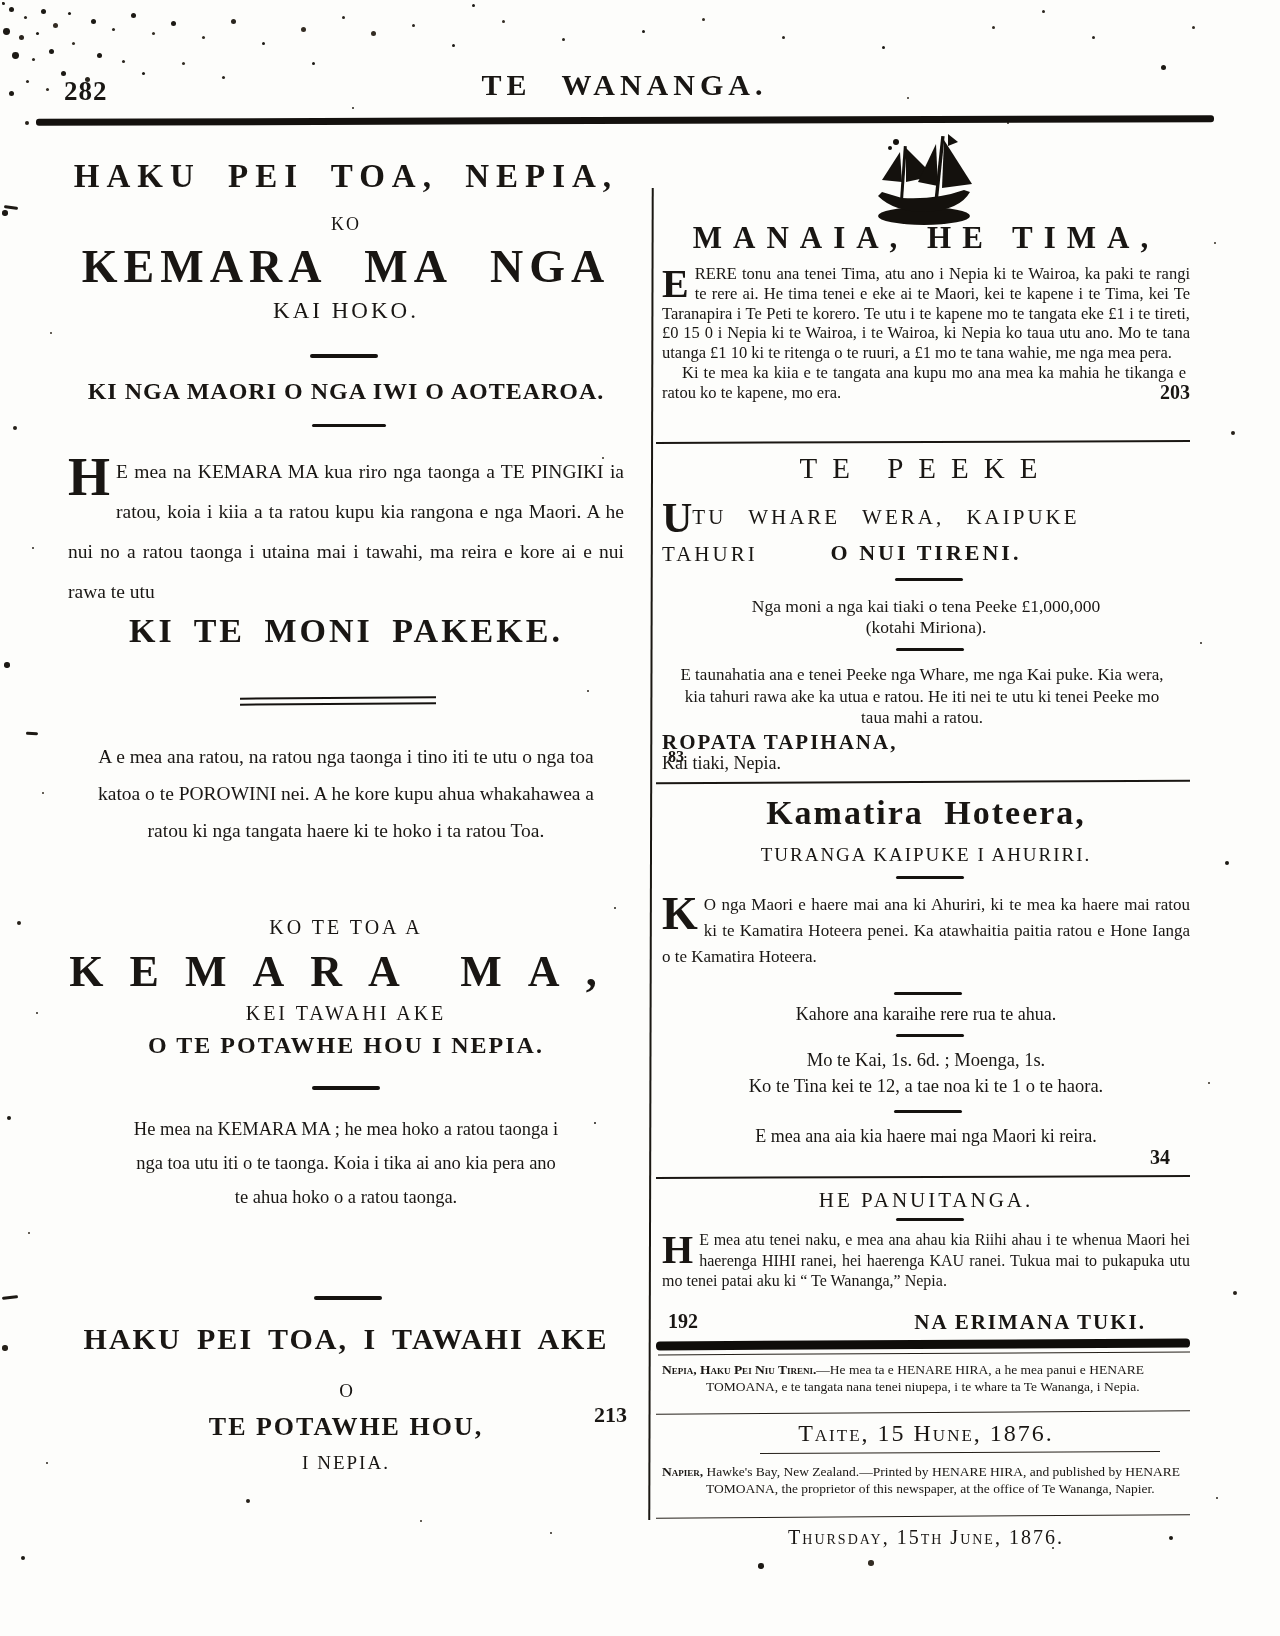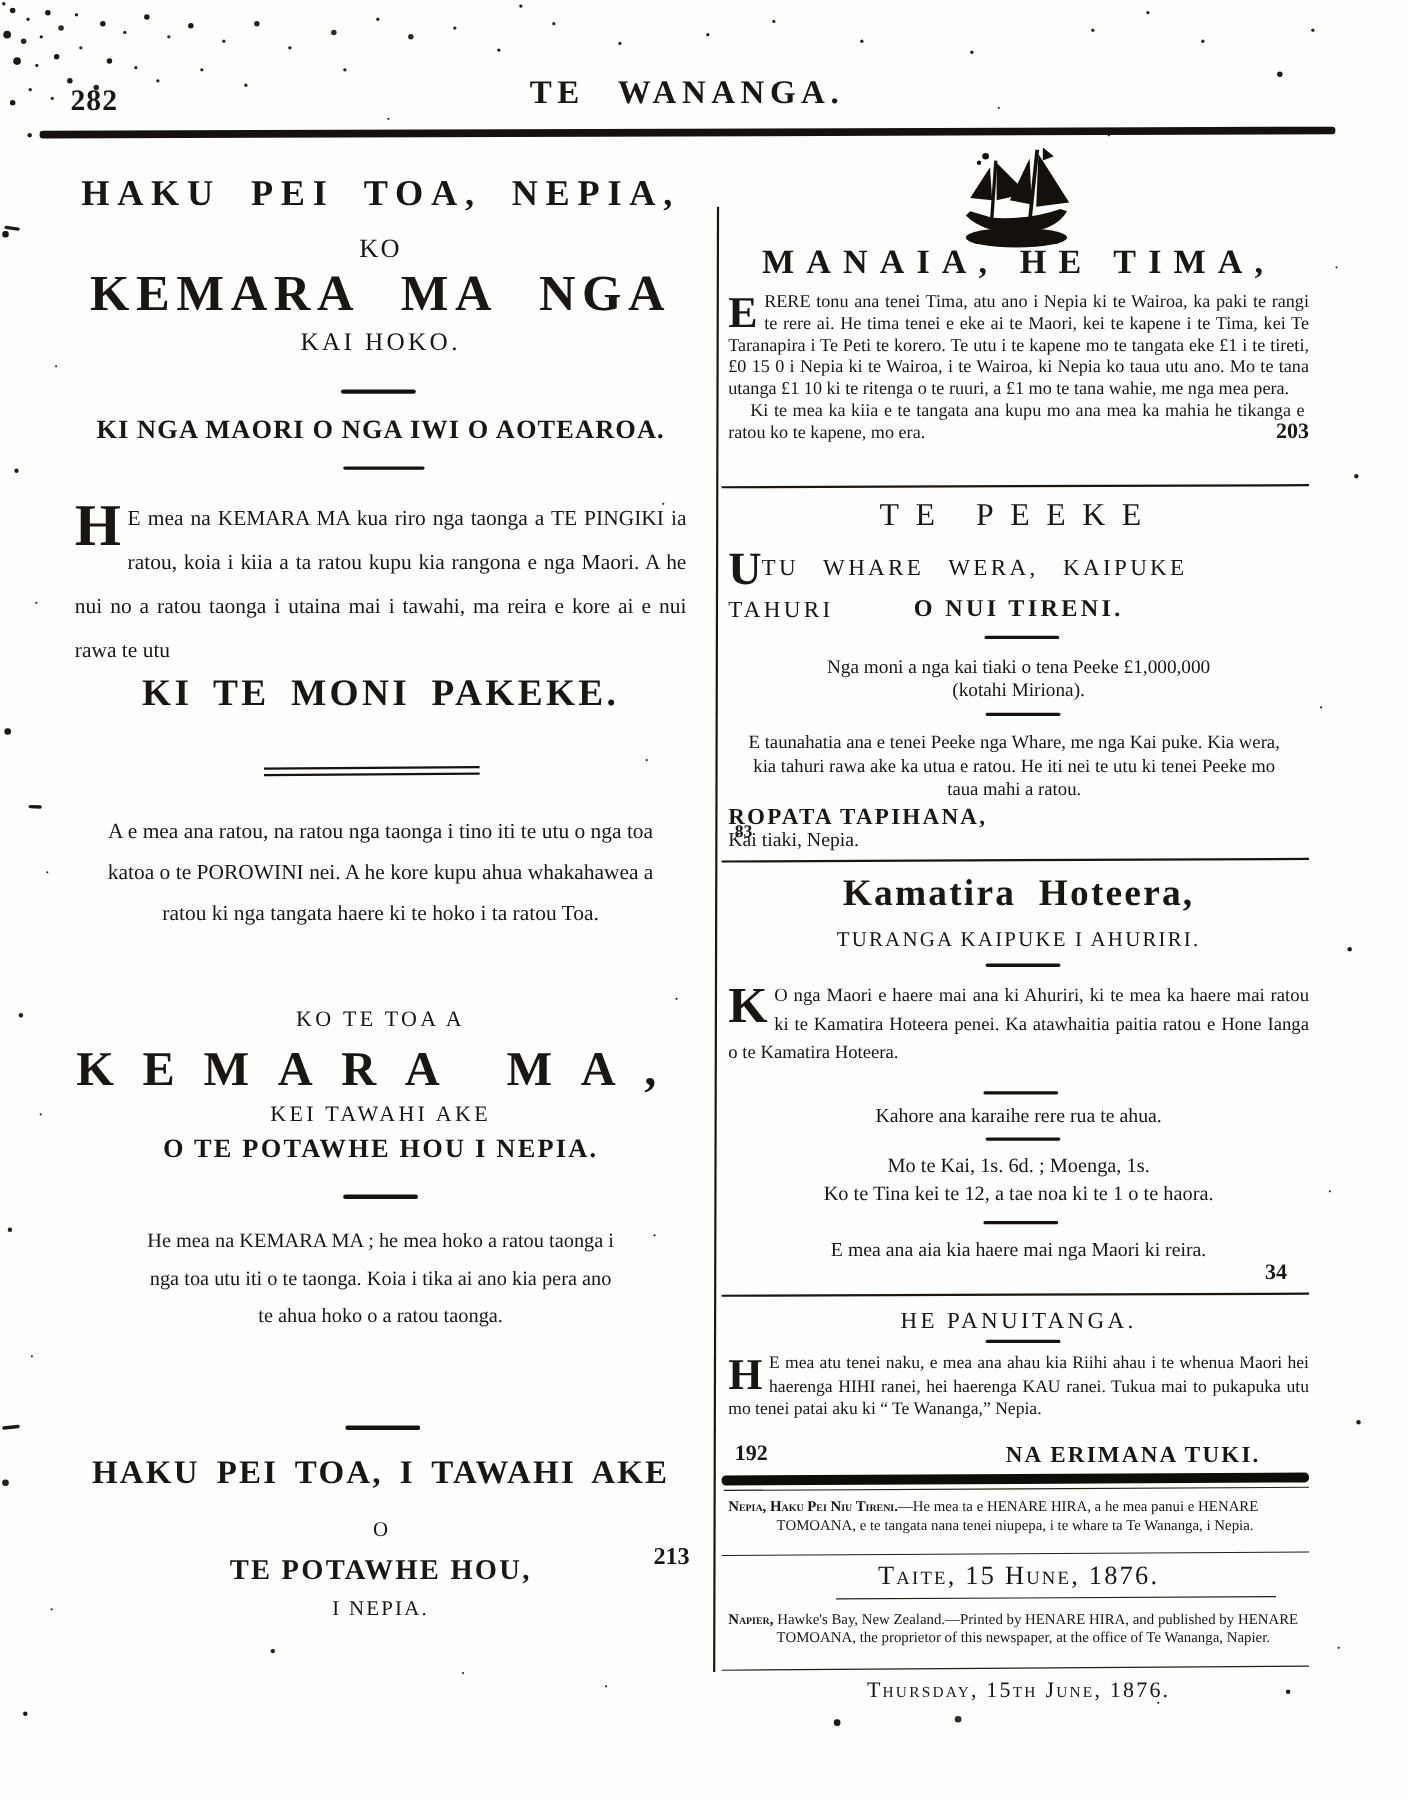--- a/index.html
+++ b/index.html
@@ -76,21 +76,21 @@
 
   <div class="abs pagenum" style="left:64px;top:76px">282</div>
   <div class="abs ctr" style="left:0;top:68px;width:1280px;padding-right:31px;box-sizing:border-box">
     <h1 class="masthead">TE WANANGA.</h1>
   </div>
   <div class="abs head-rule" style="left:36px;top:117px;width:1178px"></div>
 
   <div class="abs col-divider" style="left:650px;top:188px;height:1332px;transform:rotate(0.15deg)"></div>
 
   <div class="abs lcol ctr h-big" style="top:158px">HAKU PEI TOA, NEPIA,</div>
-  <div class="abs lcol ctr" style="top:214px;font-size:24px;letter-spacing:2px">KO</div>
+  <div class="abs lcol ctr" style="top:214px;font-size:18px;letter-spacing:2px">KO</div>
   <div class="abs lcol ctr h-huge" style="top:240px">KEMARA MA NGA</div>
   <div class="abs lcol ctr" style="top:298px;font-size:23px;letter-spacing:3px">KAI HOKO.</div>
   <div class="abs rule-short" style="left:310px;top:354px"></div>
   <div class="abs lcol ctr" style="top:378px;font-size:24px;font-weight:bold;letter-spacing:1px">KI NGA MAORI O NGA IWI O AOTEAROA.</div>
   <div class="abs rule-short" style="left:312px;top:424px;height:3px;width:74px"></div>
 
   <div class="abs lcol jst" style="top:452px;font-size:19.5px;line-height:40px">
     <p><span class="dropcap" style="font-size:54px">H</span><span>E mea na KEMARA MA kua riro nga taonga a TE PINGIKI ia ratou, koia i kiia a ta ratou kupu kia rangona e nga Maori.  A he nui no a ratou taonga i utaina mai i tawahi, ma reira e kore ai e nui rawa te utu</span></p>
   </div>
 

